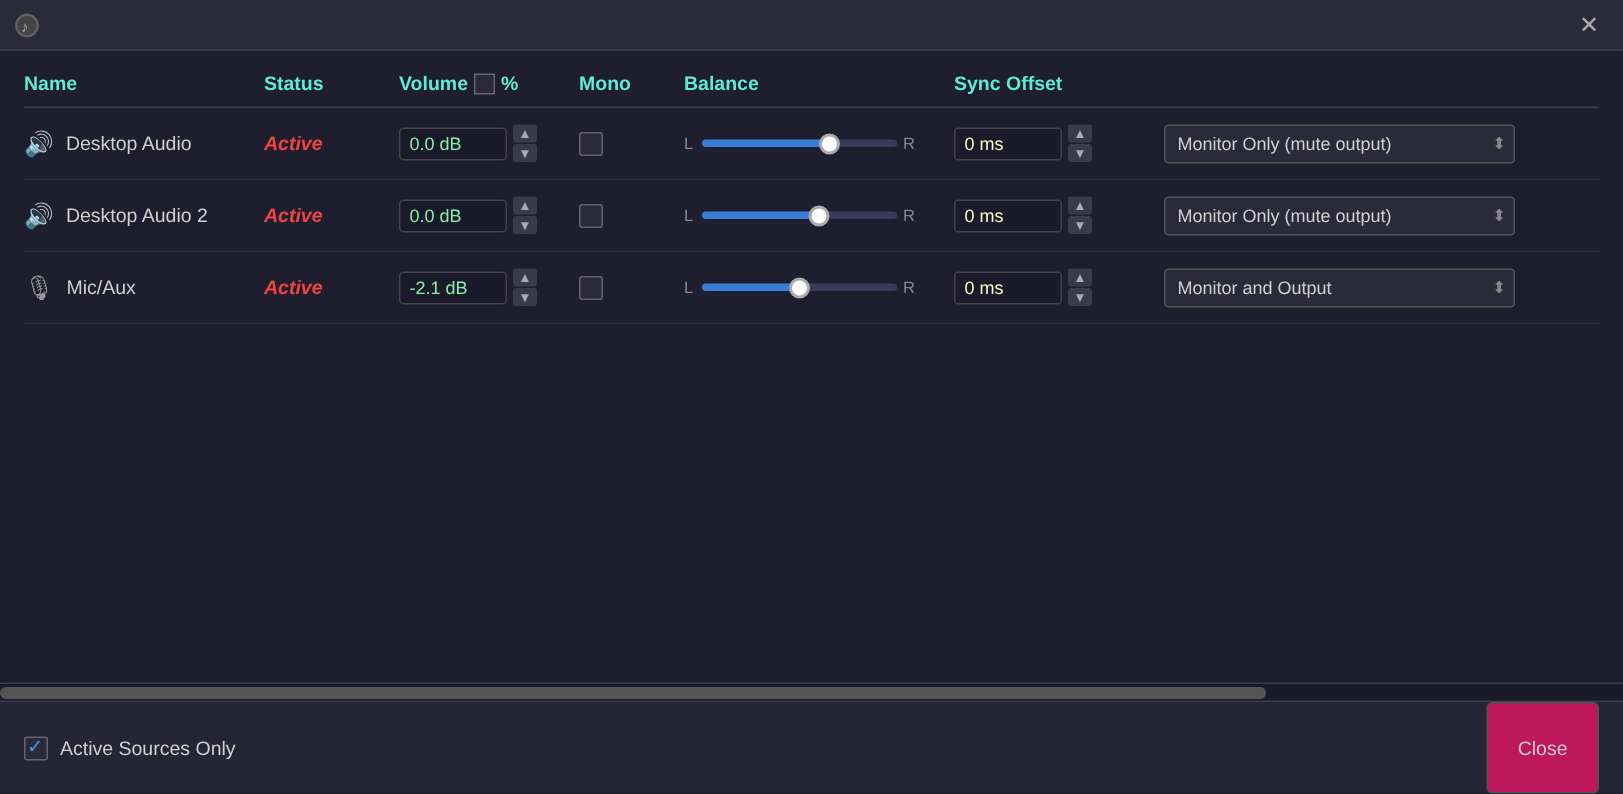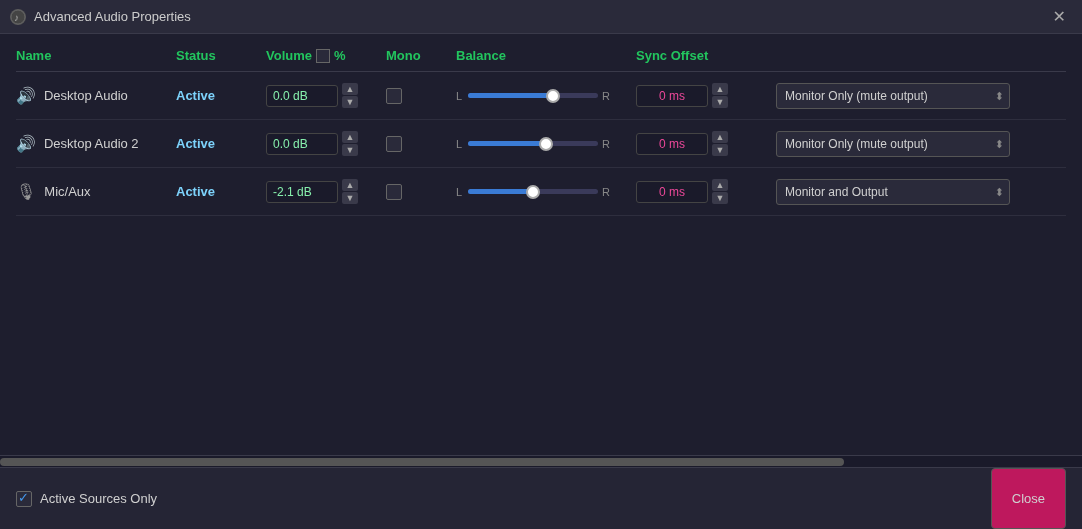--- a/index.html
+++ b/index.html
@@ -60,21 +60,21 @@
       padding: 10px 16px 0 16px;
     }
     .table-header {
       display: grid;
       grid-template-columns: 160px 90px 120px 70px 180px 140px 220px;
       padding: 4px 0 8px 0;
       border-bottom: 1px solid #3a3a4a;
       align-items: center;
     }
     .col-header {
-      color: #22c55e;
+      color: #5eead4;
       font-size: 13px;
       font-weight: 600;
       display: flex;
       align-items: center;
       gap: 4px;
     }
     .volume-header {
       display: flex;
       align-items: center;
       gap: 4px;
@@ -102,22 +102,23 @@
       display: flex;
       align-items: center;
       gap: 8px;
       color: #d0d0d0;
     }
     .source-icon {
       font-size: 16px;
       color: #999;
     }
     .status-active {
-      color: #7dd3fc;
+      color: #ef4444;
       font-weight: 600;
+      font-style: italic;
     }
     .volume-control {
       display: flex;
       align-items: center;
       gap: 4px;
     }
     .volume-value {
       background: #1a1a2a;
       border: 1px solid #444;
       color: #86efac;
@@ -170,22 +171,22 @@
       min-width: 8px;
     }
     .sync-control {
       display: flex;
       align-items: center;
       gap: 4px;
     }
     .sync-value {
       background: #1a1a2a;
       border: 1px solid #444;
-      color: #ec4899;
-      padding: 3px 22px;
+      color: #fef9c3;
+      padding: 3px 6px;
       border-radius: 3px;
       width: 72px;
       font-size: 12px;
     }
     .monitoring-wrapper {
       position: relative;
       width: 234px;
     }
     .monitoring-wrapper select {
       width: 100%;
@@ -298,21 +299,20 @@
 <body>
 
 <div class="title-bar">
   <div class="title-bar-left">
     <div class="title-bar-icon">
       <svg width="16" height="16" viewBox="0 0 16 16" fill="none">
         <circle cx="8" cy="8" r="7" fill="#444" stroke="#666" stroke-width="1"></circle>
         <text x="4" y="12" font-size="10" fill="#aaa">♪</text>
       </svg>
     </div>
-    <span class="title-text">Advanced Audio Properties</span>
   </div>
   <button class="close-btn">✕</button>
 </div>
 
 <div class="main-content">
   <div class="table-header">
     <div class="col-header">
       <span>Name</span>
     </div>
     <div class="col-header">

